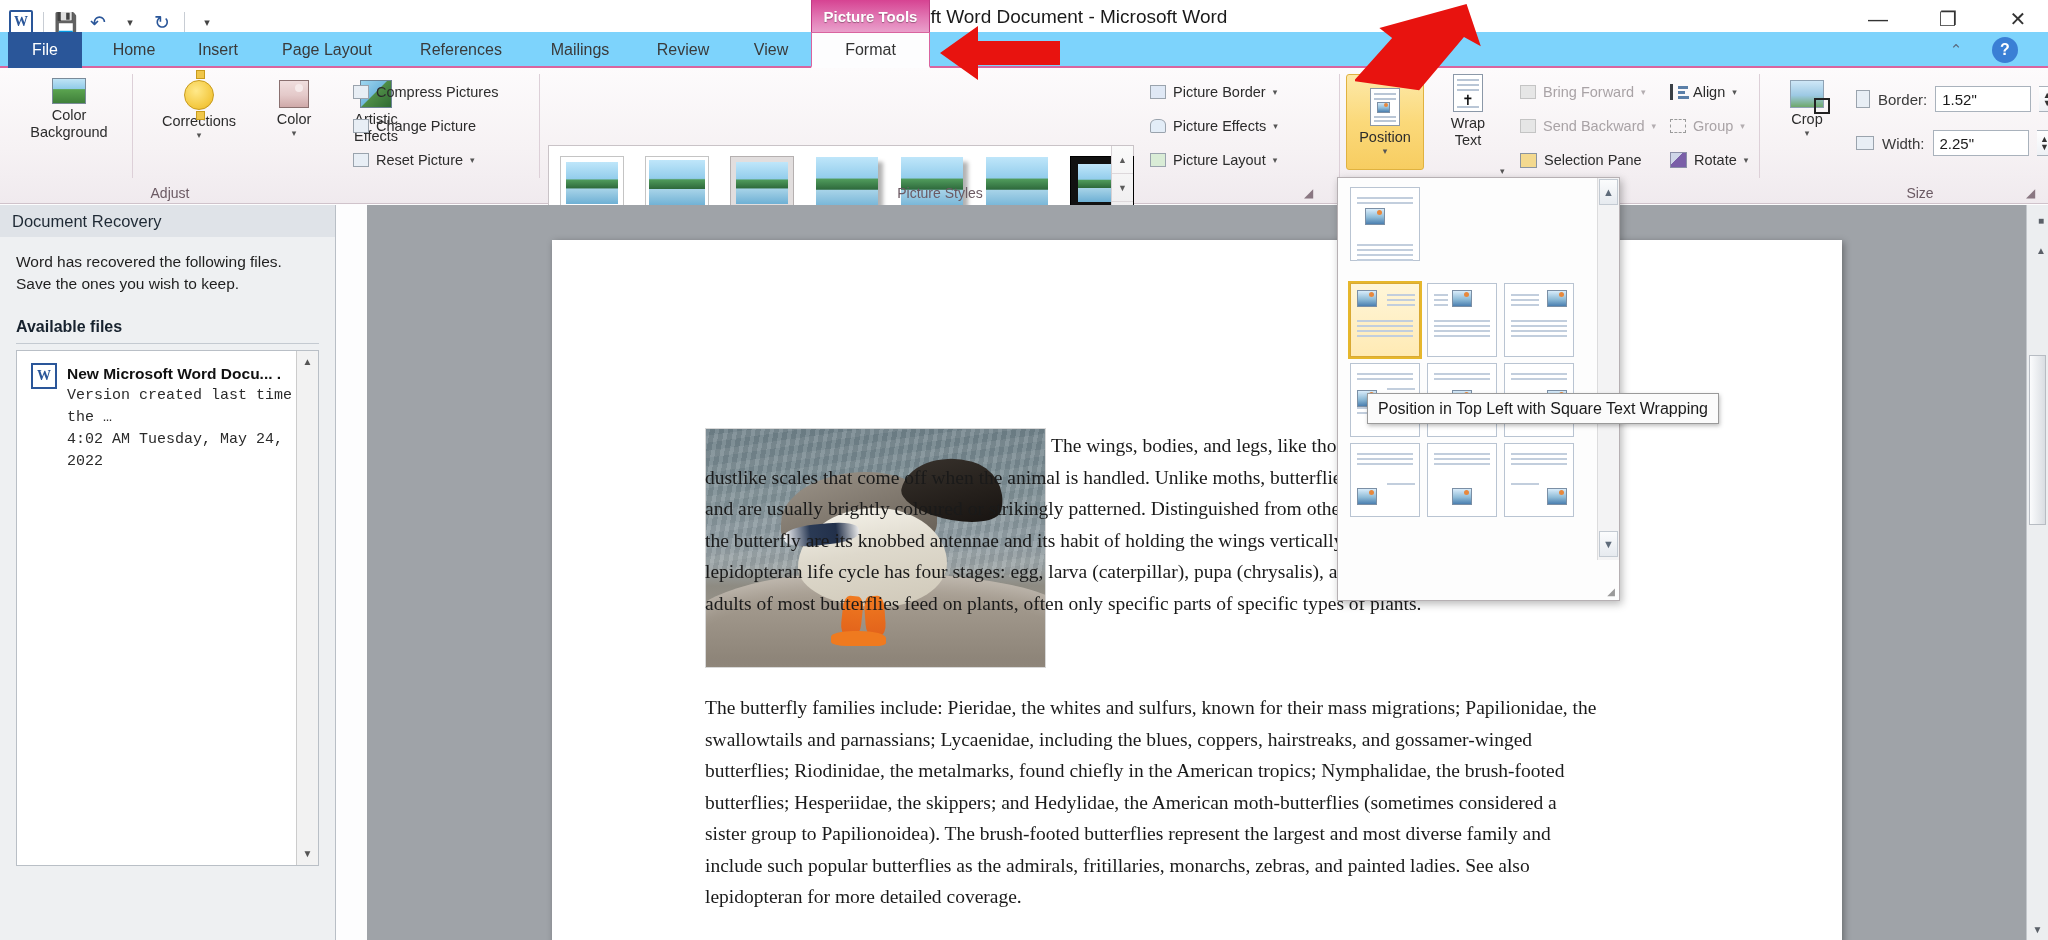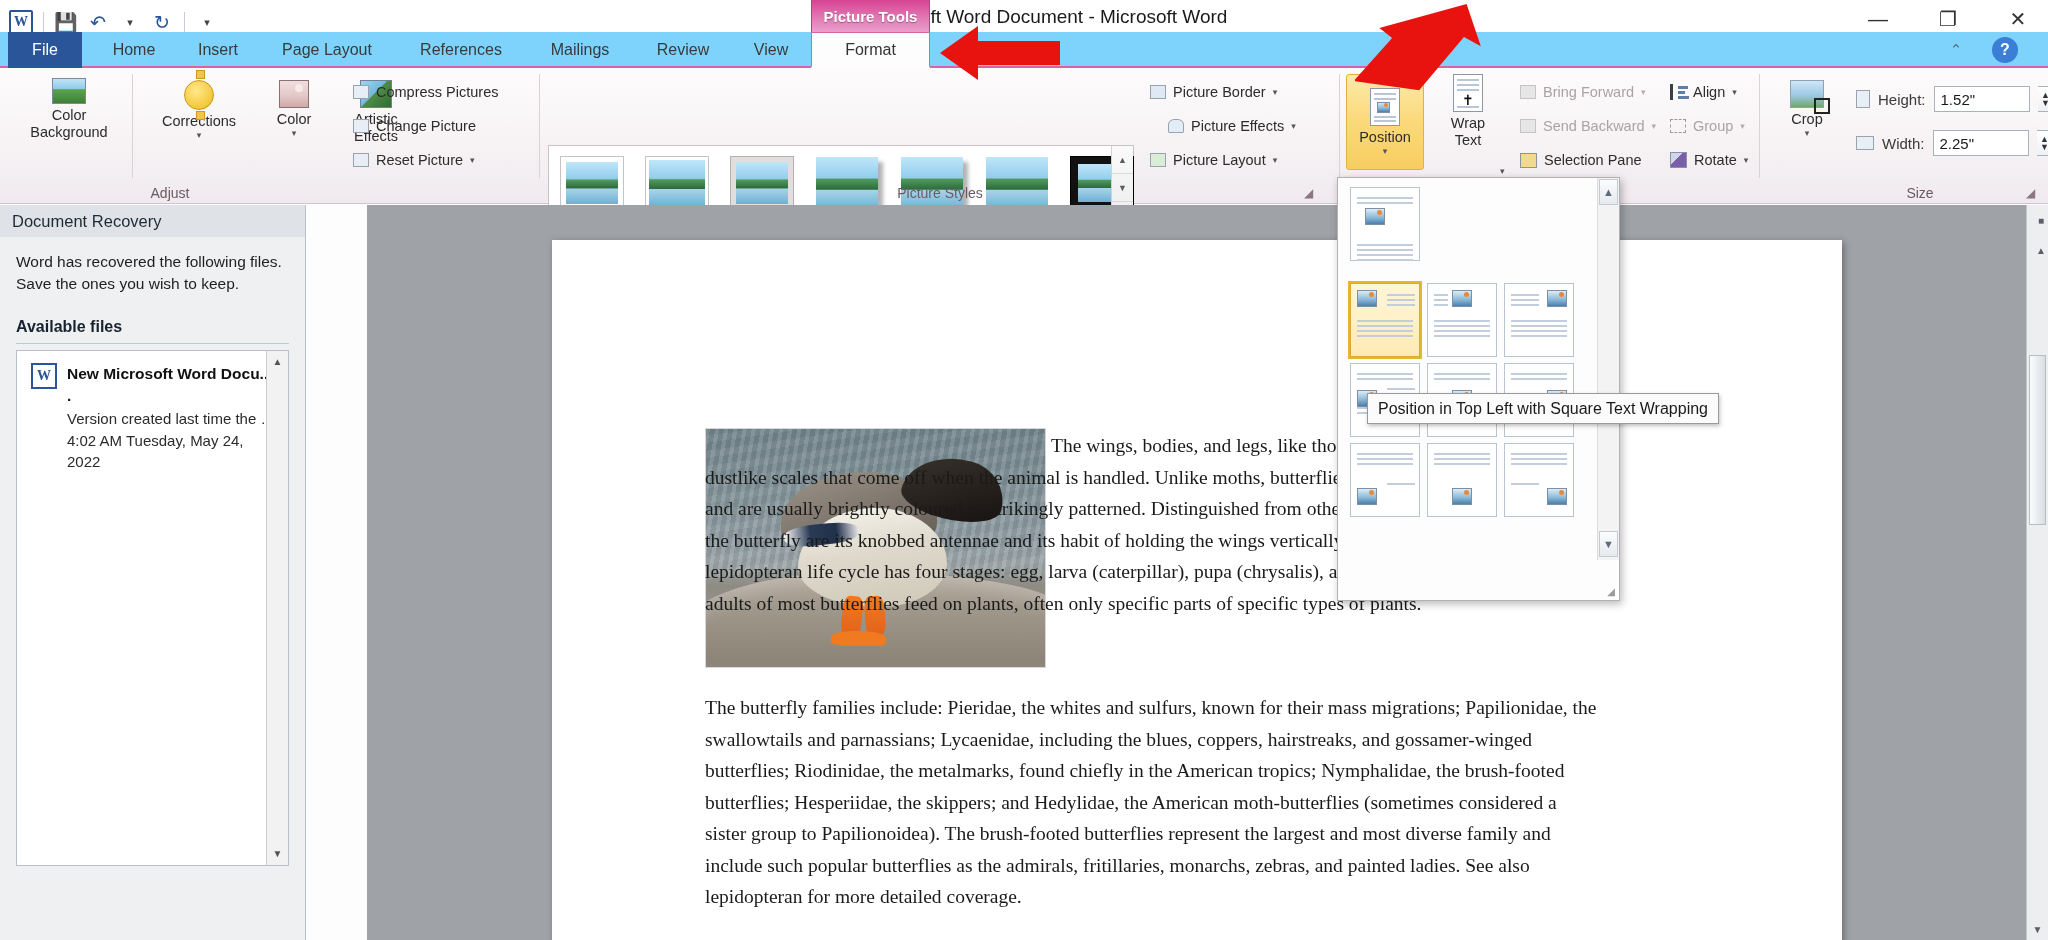--- a/index.html
+++ b/index.html
@@ -158,35 +158,35 @@
   .gscroll { position: absolute; right: 0; top: 0; width: 22px; height: 86px;
              border-left: 1px solid #d5d0d3; background: linear-gradient(180deg,#fafafa,#eceaec); }
   .gs-btn { height: 28px; display:flex; align-items:center; justify-content:center;
             font-size: 9px; color: #5c5c5c; border-bottom: 1px solid #ddd8db; cursor: pointer; }
 
   
   .red-arrow { position: absolute; pointer-events: none; }
 
   
   .recpane {
-    position: absolute; left: 0; top: 205px; width: 306px; height: 735px;
+    position: absolute; left: 0; top: 205px; width: 336px; height: 735px;
     background: #eef0f2; border-right: 1px solid #b9bfc6;
   }
   .rec-title { height: 32px; background: #dfe3e8; display: flex; align-items: center;
                padding-left: 12px; font-size: 16.5px; color: #1f2a35; }
   .rec-body { padding: 14px 16px 0 16px; font-size: 15.5px; color: #1f1f1f; line-height: 1.45; }
   .rec-avail { margin: 22px 16px 6px 16px; font-size: 16px; font-weight: bold; color: #17222e;
                border-bottom: 1px solid #c4cad1; padding-bottom: 7px; }
   .rec-list { margin: 6px 16px; background: #fff; border: 1px solid #b9bfc6; height: 516px; position: relative; }
   .rec-item { display: flex; gap: 10px; padding: 12px 10px 10px 14px; }
   .rec-wico { width: 26px; height: 26px; border: 2px solid #2a5699; background: #fff;
               color: #2a5699; font-weight: bold; font-size: 14px; flex: none;
               display: flex; align-items: center; justify-content: center; font-family: "Liberation Serif", serif; }
   .rec-name { font-size: 15.5px; font-weight: bold; color: #111; line-height: 1.45; }
-  .rec-sub { font-size: 15px; color: #2b2b2b; line-height: 1.45; }
+  .rec-sub { font-size: 15px; color: #2b2b2b; line-height: 1.45; font-family: Liberation Mono, monospace; }
   .rec-sb { position: absolute; right: 0; top: 0; width: 22px; height: 100%;
             background: #f2f2f2; border-left: 1px solid #ccc; }
   .rec-sb-btn { height: 22px; display:flex; align-items:center; justify-content:center;
                 font-size: 10px; color: #555; cursor: pointer; }
 
   
   .docarea { position: absolute; left: 367px; top: 205px; right: 0; bottom: 0; background: #9fa3a8; }
   .page {
     position: absolute; left: 185px; top: 35px; width: 1290px; height: 720px;
     background: #fff; box-shadow: 2px 2px 7px rgba(0,0,0,.35);
@@ -411,21 +411,21 @@
           <div class="gs-btn">▼</div>
           <div class="gs-btn">▾</div>
         </div>
       </div>
 
       <div class="smallbtn" style="left:610px;top:16px">
         <span class="mini-sq" style="background:#dfe8f5"></span>
         <span>Picture Border</span>
         <span class="caret">▾</span>
       </div>
-      <div class="smallbtn" style="left:628px;top:50px">
+      <div class="smallbtn" style="left:610px;top:50px">
         <span class="mini-sq" style="background:#e3edf7;border-radius:40% 40% 10% 10%"></span>
         <span>Picture Effects</span>
         <span class="caret">▾</span>
       </div>
       <div class="smallbtn" style="left:610px;top:84px">
         <span class="mini-sq" style="background:#d9ecd6"></span>
         <span>Picture Layout</span>
         <span class="caret">▾</span>
       </div>
 
@@ -507,21 +507,21 @@
           <span style="display:block;width:34px;height:28px;border:1px solid #8fa2b4;background:linear-gradient(180deg,#cfe7f7,#9dc9e4 55%,#6ea86a);position:relative">
             <span style="position:absolute;right:-7px;bottom:-7px;width:16px;height:16px;border:2px solid #222;background:transparent"></span>
           </span>
         </span>
         <span>Crop</span>
         <span class="caret">▾</span>
       </div>
 
       <div style="position:absolute;left:96px;top:18px;display:flex;align-items:center;gap:8px">
         <span class="mini-sq" style="width:14px;height:18px;background:#e8eef5"></span>
-        <span class="sizelbl">Height:</span>
+        <span class="sizelbl">Border:</span>
         <span class="spin">1.52"</span>
         <span class="spin-arrows">▲<br>▼</span>
       </div>
       <div style="position:absolute;left:96px;top:62px;display:flex;align-items:center;gap:8px">
         <span class="mini-sq" style="width:18px;height:14px;background:#e8eef5"></span>
         <span class="sizelbl">Width:</span>
         <span class="spin">2.25"</span>
         <span class="spin-arrows">▲<br>▼</span>
       </div>
       <div class="grp-label" style="left:90px;width:140px">Size</div>

